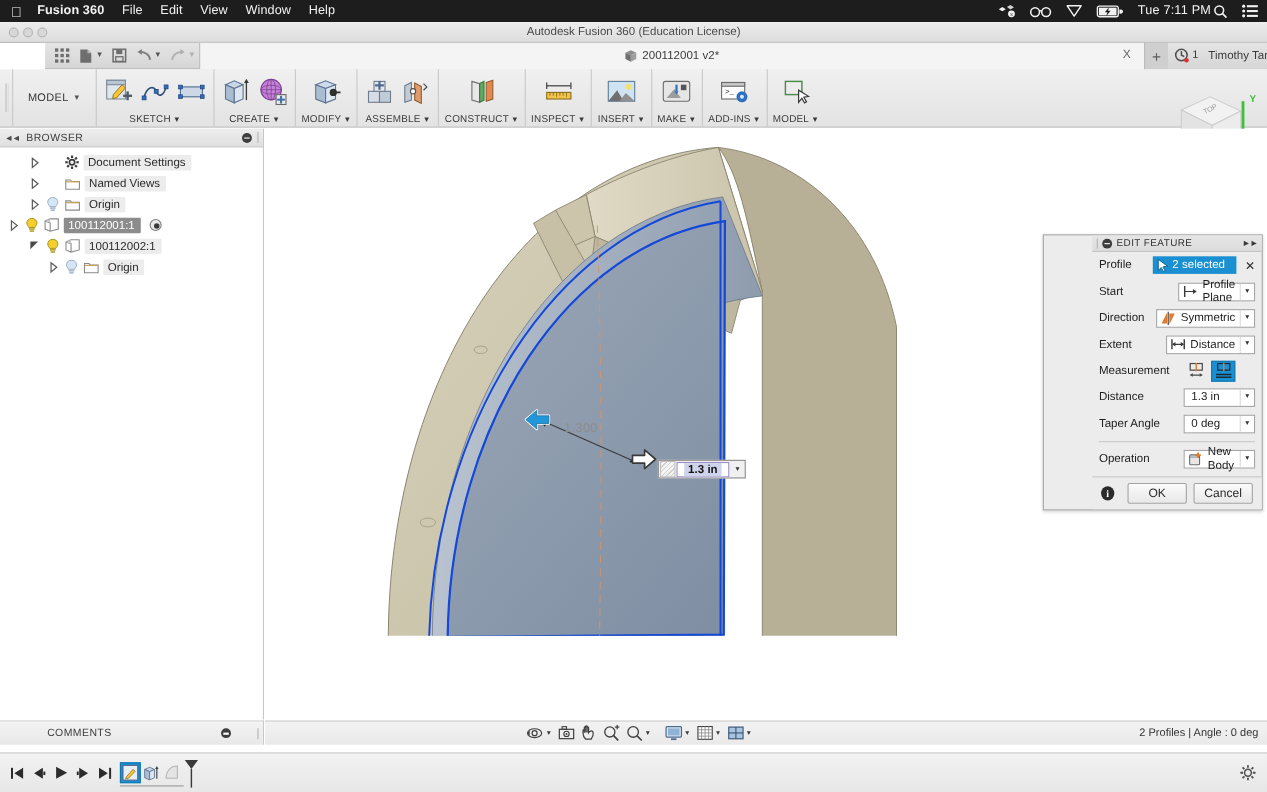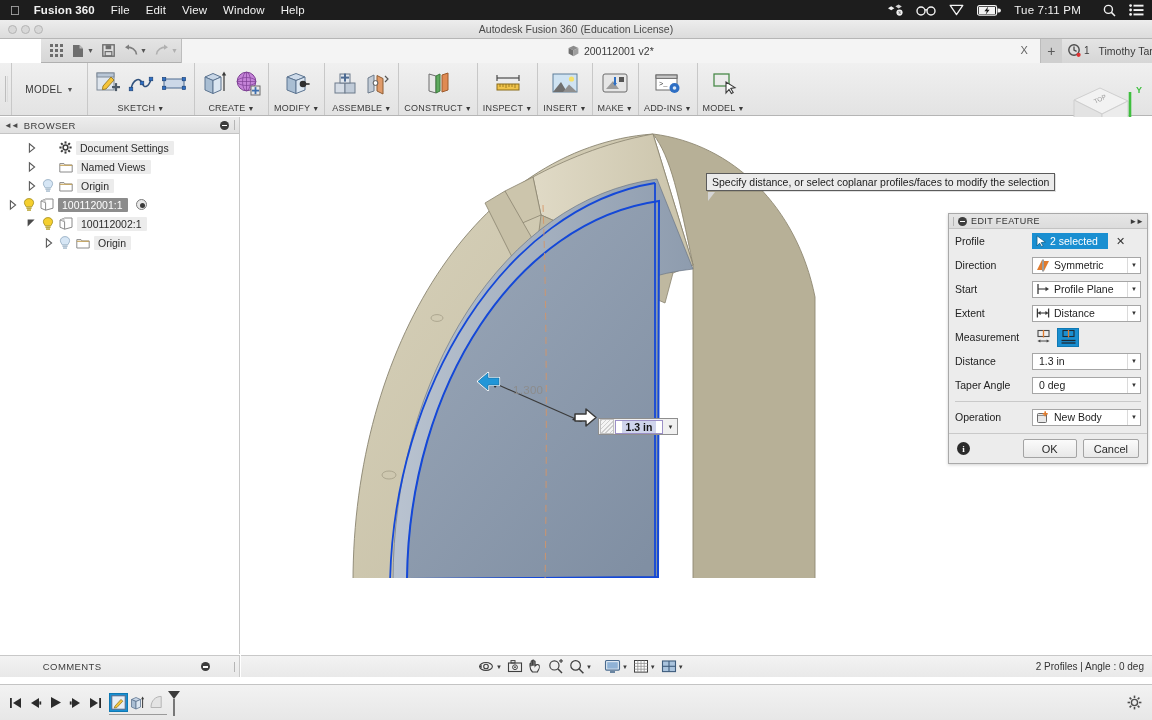--- a/index.html
+++ b/index.html
@@ -18,21 +18,21 @@
     position: absolute; top: 0; left: 0; width: 1152px; height: 20px;
     background: #1d1d1d; color: #f2f2f2;
     display: flex; align-items: center;
     font-size: 11.5px;
   }
   .macbar .apple { margin-left: 10px; margin-right: 14px; font-size: 13px; line-height: 1; }
   .macbar .mi { margin-right: 16px; letter-spacing: .1px; }
   .macbar .mi.app { font-weight: bold; }
   .macbar .spacer { flex: 1; }
   .macbar .ri { margin-right: 13px; display: flex; align-items: center; }
-  .macbar .clock { margin-right: 22px; letter-spacing: .2px; }
+  .macbar .clock { margin-right: 2px; letter-spacing: .2px; }
   .macbar svg { display: block; }
 
   
   .titlebar {
     position: absolute; top: 20px; left: 0; width: 1152px; height: 19px;
     background: linear-gradient(#ededed, #dcdcdc);
     border-bottom: 1px solid #b6b6b6;
     display: flex; align-items: center; justify-content: center;
   }
   .titlebar .title { font-size: 10.5px; color: #4a4a4a; }
@@ -208,21 +208,21 @@
   .valbox .dd {
     width: 13px; height: 15px; display: flex; align-items: center; justify-content: center;
     font-size: 6px; color: #333;
   }
 
   
   .dialog {
     position: absolute; left: 948px; top: 213px; width: 200px;
     background: #ececec; border: 1px solid #a9a9a9;
     box-shadow: 0 1px 3px rgba(0,0,0,.18);
-    font-size: 10.5px; color: #222;
+    font-size: 10.5px; color: #222; padding-left: 44px;
   }
   .dialog .dhead {
     height: 15px; background: linear-gradient(#e6e6e6,#dcdcdc);
     border-bottom: 1px solid #c3c3c3;
     display: flex; align-items: center; padding: 0 4px;
     font-size: 9px; letter-spacing: .4px; color: #333;
   }
   .dialog .dhead .gripv { width: 1px; height: 9px; background: #b3b3b3; margin-right: 4px; }
   .dialog .dhead .dot2 {
     width: 9px; height: 9px; border-radius: 50%; background: #3d3d3d; margin-right: 4px; position: relative;
@@ -936,68 +936,67 @@
 
     <div class="valbox" style="left:357px;top:301px">
       <div class="griphandle"></div>
       <div class="field">
         <span>1.3 in</span>
       </div>
       <div class="dd">▼</div>
     </div>
   </div>
 
-  <div class="tooltip">Specify distance, or select coplanar profiles/faces to modify the selection</div>
 
   <div class="dialog">
     <div class="dhead">
       <span class="gripv"></span>
       <span class="dot2"></span>
       <span class="ttl">EDIT FEATURE</span>
       <span class="exp">►►</span>
     </div>
 
     <div class="drow">
       <span class="rlabel">Profile</span>
       <span class="rctrl">
         <span class="selpill">
           <svg width="11" height="12" viewBox="0 0 11 12">
             <path d="M1 0.8 L1 11 L3.6 8.2 L5.6 11.8 L7.2 11 L5.2 7.6 L9.4 7 Z" fill="#fff" stroke="#0d5f8c" stroke-width=".8"></path>
           </svg>
           <span>2 selected</span>
         </span>
         <span class="xclear">✕</span>
+      </span>
+    </div>
+
+    <div class="drow">
+      <span class="rlabel">Start</span>
+      <span class="rctrl">
+        <span class="dsel">
+          <svg width="14" height="12" viewBox="0 0 14 12">
+            <line x1="2" y1="1" x2="2" y2="11" stroke="#3a3a3a" stroke-width="1.3"></line>
+            <line x1="2" y1="6" x2="11" y2="6" stroke="#3a3a3a" stroke-width="1.1"></line>
+            <path d="M13 6 L9.5 3.8 L9.5 8.2 Z" fill="#3a3a3a"></path>
+          </svg>
+          <span class="txt">Profile Plane</span>
+          <span class="ar">▼</span>
+        </span>
       </span>
     </div>
 
     <div class="drow">
       <span class="rlabel">Direction</span>
       <span class="rctrl">
         <span class="dsel">
           <svg width="14" height="13" viewBox="0 0 14 13">
             <path d="M1 11 L6 1 L6 11 Z" fill="#e07b2e"></path>
             <path d="M13 2 L8 12 L8 2 Z" fill="#e07b2e"></path>
             <line x1="7" y1="0.5" x2="7" y2="12.5" stroke="#3a3a3a" stroke-width="1"></line>
           </svg>
           <span class="txt">Symmetric</span>
-          <span class="ar">▼</span>
-        </span>
-      </span>
-    </div>
-
-    <div class="drow">
-      <span class="rlabel">Start</span>
-      <span class="rctrl">
-        <span class="dsel">
-          <svg width="14" height="12" viewBox="0 0 14 12">
-            <line x1="2" y1="1" x2="2" y2="11" stroke="#3a3a3a" stroke-width="1.3"></line>
-            <line x1="2" y1="6" x2="11" y2="6" stroke="#3a3a3a" stroke-width="1.1"></line>
-            <path d="M13 6 L9.5 3.8 L9.5 8.2 Z" fill="#3a3a3a"></path>
-          </svg>
-          <span class="txt">Profile Plane</span>
           <span class="ar">▼</span>
         </span>
       </span>
     </div>
 
     <div class="drow">
       <span class="rlabel">Extent</span>
       <span class="rctrl">
         <span class="dsel">
           <svg width="14" height="12" viewBox="0 0 14 12">

